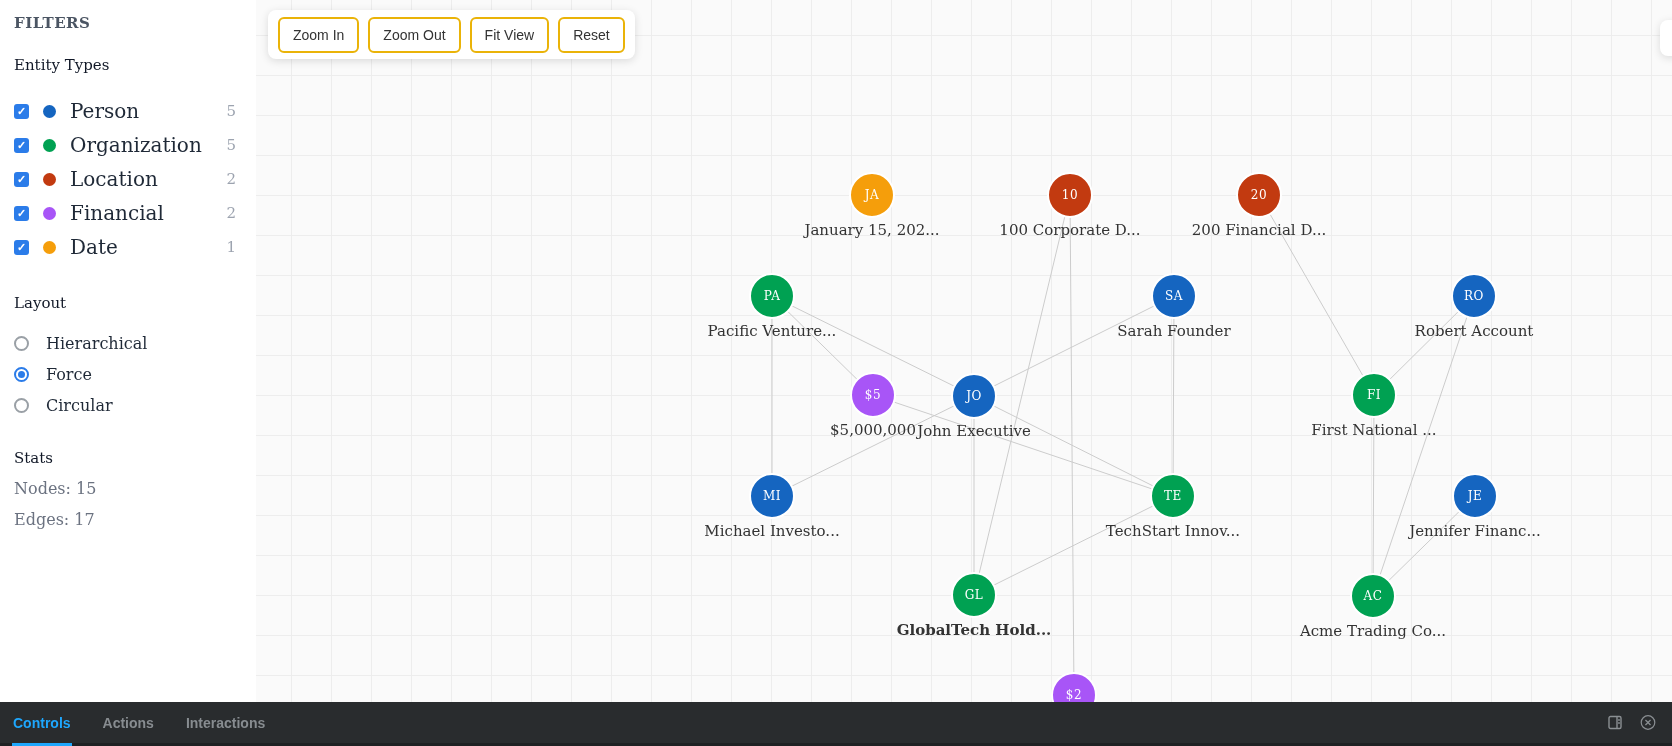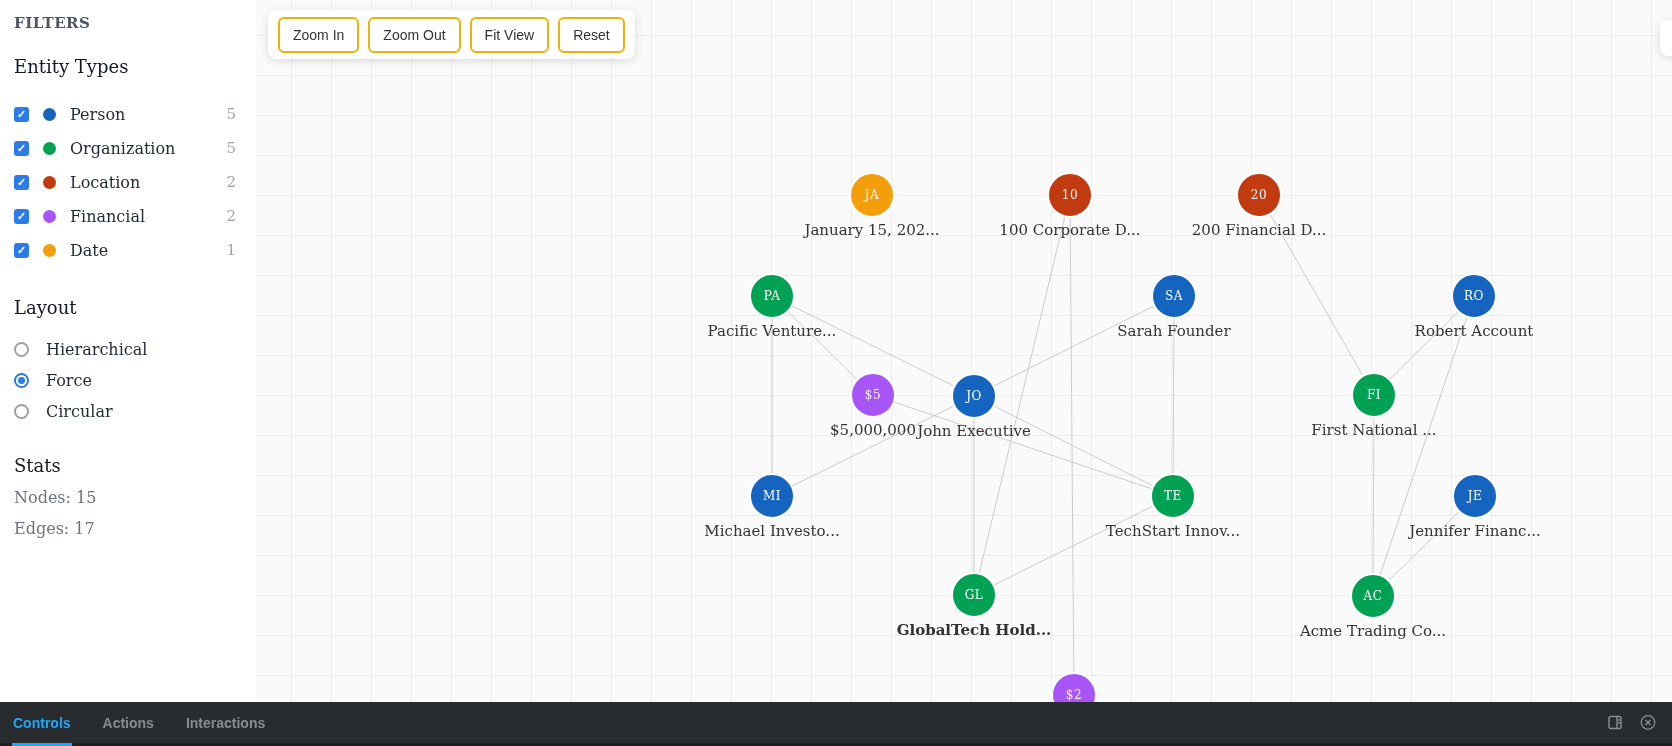--- a/index.html
+++ b/index.html
@@ -7,30 +7,30 @@
   body { font-family:"DejaVu Serif", serif; }
 
   .app { position:relative; width:1672px; height:714px; }
 
   
   .sidebar {
     position:absolute; left:0; top:0; width:256px; height:702px;
     background:#ffffff; padding:14px 20px 0 14px; z-index:5;
   }
   .sidebar-title { font-size:15px; font-weight:bold; color:#4b5563; letter-spacing:.5px; }
-  .section-label { font-size:18px; color:#111827; margin-top:24px; }
+  .section-label { font-size:15px; color:#111827; margin-top:24px; }
   .entity-rows { margin-top:20px; }
   .entity-row { display:flex; align-items:center; height:34px; }
   .checkbox {
     width:15px; height:15px; border-radius:3px; background:#2b7ce9;
     color:#fff; font-family:"Liberation Sans",sans-serif; font-size:11px; font-weight:bold;
     display:flex; align-items:center; justify-content:center; flex:0 0 auto;
   }
   .dot { width:13px; height:13px; border-radius:50%; margin-left:14px; flex:0 0 auto; }
-  .entity-label { font-size:16px; color:#1f2937; margin-left:14px; }
+  .entity-label { font-size:20px; color:#1f2937; margin-left:14px; }
   .entity-count { margin-left:auto; font-size:15px; color:#9ca3af; }
   .layout-rows { margin-top:16px; }
   .layout-row { display:flex; align-items:center; height:31px; }
   .radio { width:15px; height:15px; border-radius:50%; border:2px solid #9aa0a6; flex:0 0 auto;
            display:flex; align-items:center; justify-content:center; background:#fff; }
   .radio.sel { border-color:#2b7ce9; }
   .radio.sel::after { content:""; width:7px; height:7px; border-radius:50%; background:#2b7ce9; }
   .layout-label { font-size:16px; color:#1f2937; margin-left:17px; }
   .stats-label { margin-top:28px; }
   .stat-line { font-size:16px; color:#6b7280; margin-top:12px; }

